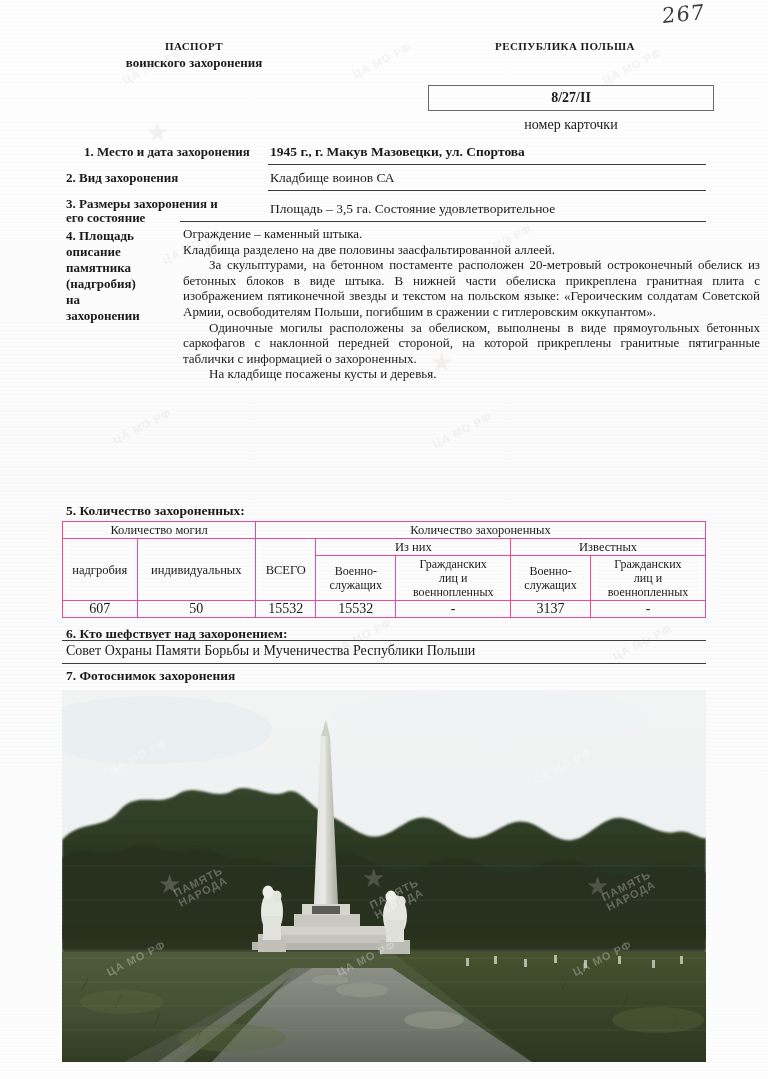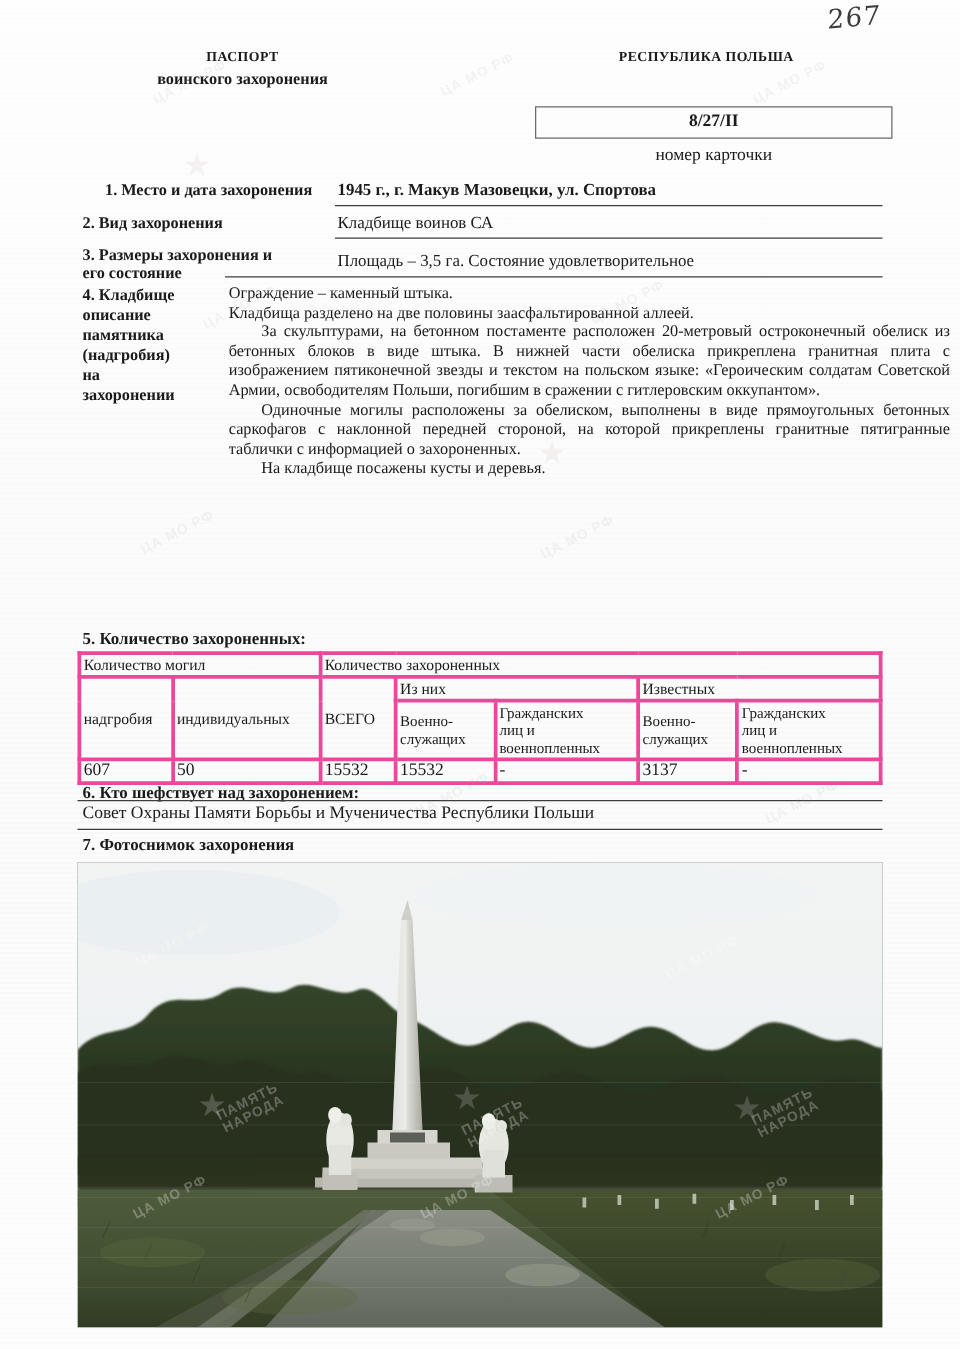--- a/index.html
+++ b/index.html
@@ -138,22 +138,22 @@
   
   table.counts {
     position: absolute;
     left: 62px;
     top: 521px;
     width: 644px;
     border-collapse: collapse;
     font-size: 12.5px;
   }
   table.counts td, table.counts th {
-    border: 3px solid #ec4899;
-    text-align: left;
+    border: 1px solid #ec4899;
+    text-align: center;
     vertical-align: middle;
     font-weight: normal;
     padding: 1px 2px;
     line-height: 14px;
     margin-top: 28px;
   }
   .cell-small { font-size: 12px; }
   .val-row td { font-size: 14px; padding: 2px 2px; }
 
   
@@ -253,21 +253,21 @@
     <div class="field-label" style="left:66px; top:196px; width:200px;">
       <span>3.</span>
       <span>Размеры захоронения и</span>
     </div>
     <div class="field-label" style="left:66px; top:210px; width:200px;">его состояние</div>
     <div class="field-value" style="left:270px; top:201px; width:460px;">Площадь – 3,5 га.  Состояние удовлетворительное</div>
     <div class="rule" style="left:180px; top:221px; width:526px;"></div>
 
     <div class="field-label" style="left:66px; top:228px; width:120px;">
       <span>4.</span>
-      <span>Кладбище</span>
+      <span>Площадь</span>
     </div>
     <div class="field-label" style="left:66px; top:244px;">описание</div>
     <div class="field-label" style="left:66px; top:260px;">памятника</div>
     <div class="field-label" style="left:66px; top:276px;">(надгробия)</div>
     <div class="field-label" style="left:66px; top:292px;">на</div>
     <div class="field-label" style="left:66px; top:308px;">захоронении</div>
 
     <div class="desc-block">
       <p>Ограждение – каменный штыка.</p>
       <p>Кладбища разделено на две половины заасфальтированной аллеей.</p>

